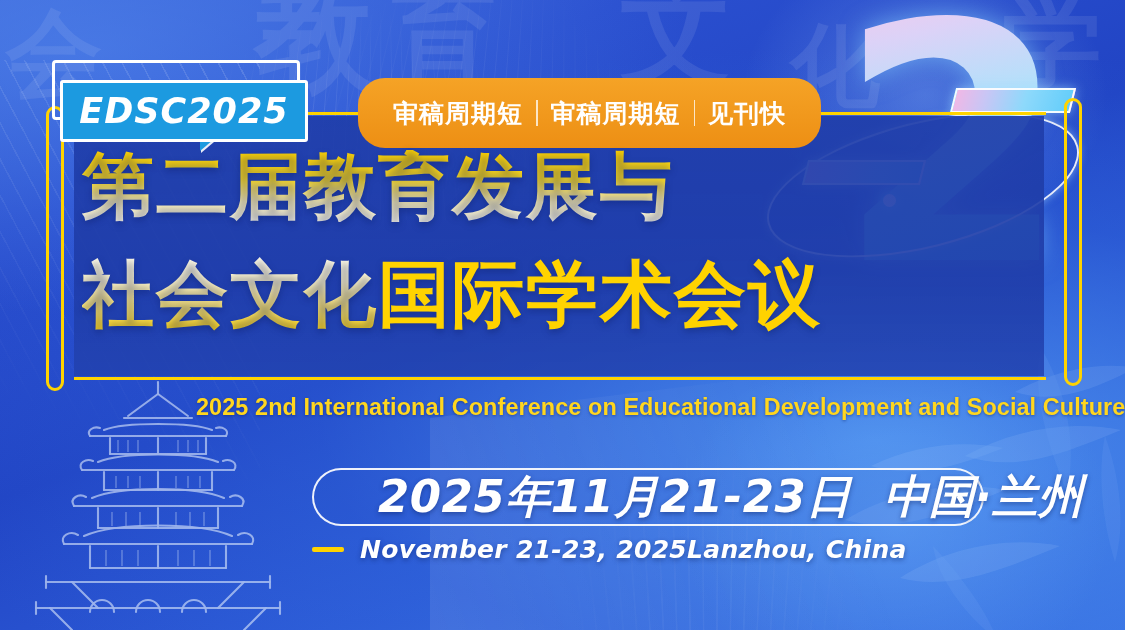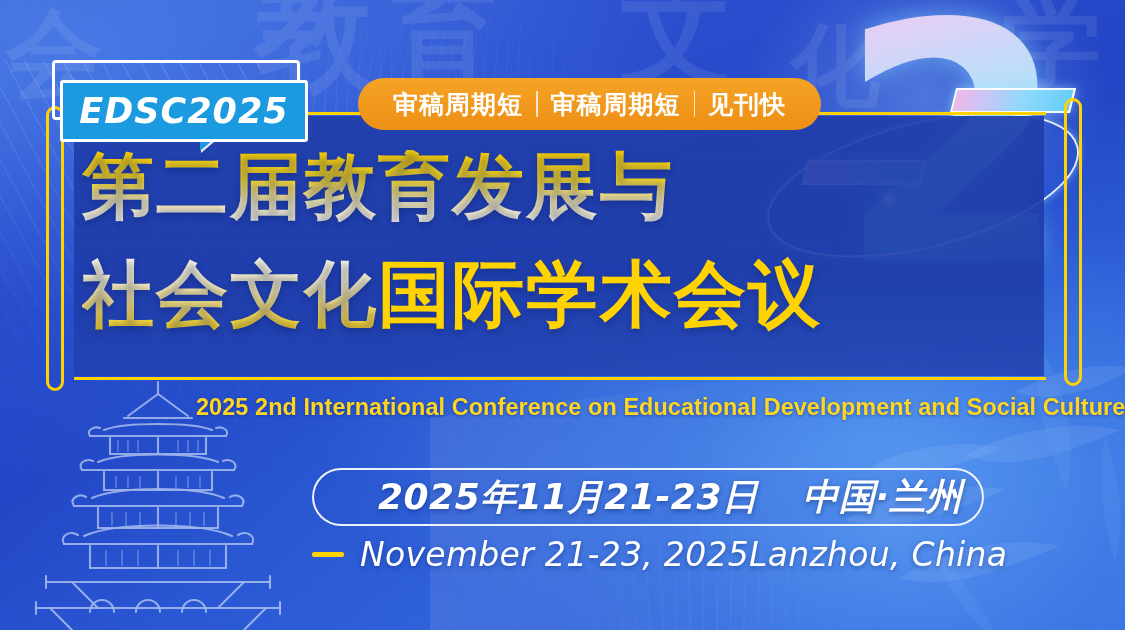--- a/index.html
+++ b/index.html
@@ -132,21 +132,21 @@
   }
   .badge-tail{
     position:absolute; left:200px; top:129px; width:0; height:0;
     border-left:0 solid transparent; border-right:26px solid transparent;
     border-top:22px solid #1C9AE0;
     filter:drop-shadow(1px 2px 0 rgba(255,255,255,.9));
   }
 
   
   .tagline{
-    position:absolute; left:358px; top:78px; height:52px;
+    position:absolute; left:358px; top:78px; height:70px;
     background:linear-gradient(180deg,#F5A326 0%,#ED8F14 100%);
     border-radius:27px;
     display:flex; align-items:center; padding:0 22px; gap:0;
   }
   .tagline-item{
     color:#ffffff; font-size:25px; font-weight:700; letter-spacing:1px;
     padding:0 13px; white-space:nowrap;
   }
   .tagline-sep{ width:1.5px; height:26px; background:rgba(255,255,255,.75); }
 
@@ -182,35 +182,35 @@
 
   
   .datebox{
     position:absolute; left:312px; top:468px; width:672px; height:58px;
     border:2.5px solid rgba(255,255,255,.92);
     border-radius:29px;
     display:flex; align-items:center;
     background:rgba(40,80,195,.10);
   }
   .date-cn, .city-cn{
-    color:#ffffff; font-weight:700; font-style:italic; font-size:36px;
+    color:#ffffff; font-weight:700; font-style:italic; font-size:45px;
     white-space:nowrap; letter-spacing:.5px;
     font-family:"DejaVu Sans","Liberation Sans",sans-serif;
     text-shadow:0 2px 5px rgba(10,30,95,.45);
   }
   .date-cn{ margin-left:64px; }
-  .city-cn{ margin-left:44px; }
+  .city-cn{ margin-left:32px; }
 
   .enline{
     position:absolute; left:312px; top:535px;
     display:flex; align-items:center;
   }
   .dash{ width:32px; height:5px; background:#FFD300; border-radius:2px; margin-right:16px; }
   .date-en,.city-en{
-    color:#ffffff; font-weight:400; font-style:italic; font-size:33px;
+    color:#ffffff; font-weight:700; font-style:italic; font-size:25px;
     white-space:nowrap; letter-spacing:.3px;
     font-family:"DejaVu Sans","Liberation Sans",sans-serif;
     text-shadow:0 2px 5px rgba(10,30,95,.45);
   }
   .city-en{ }
 </style>
 </head>
 <body>
 
 <div class="banner">

